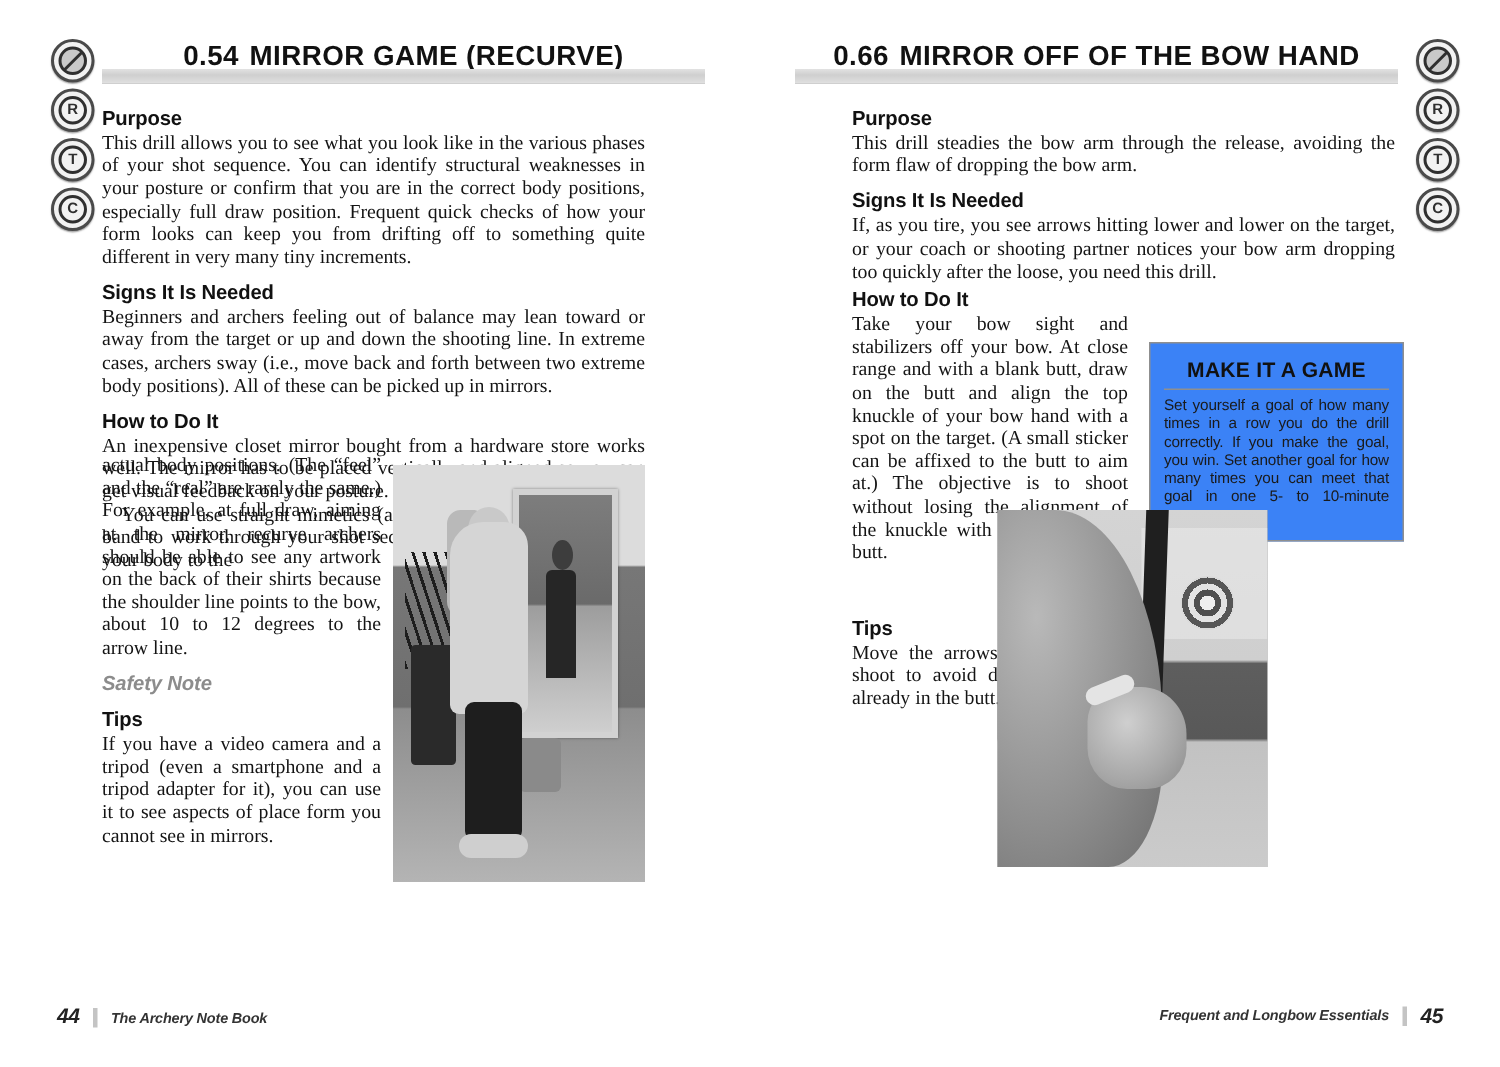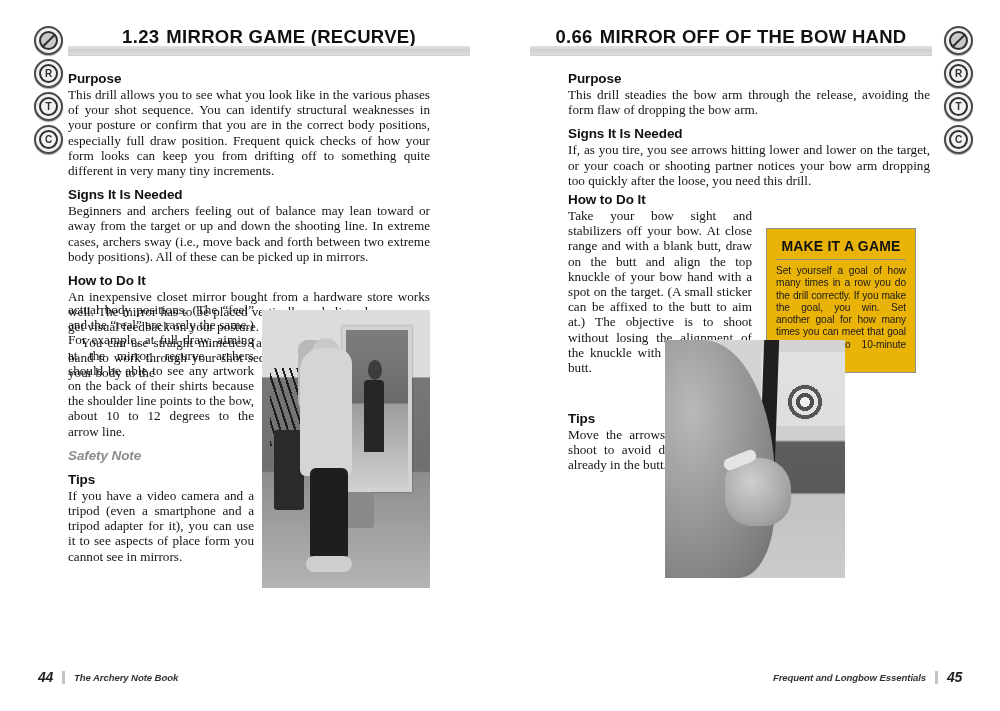--- a/index.html
+++ b/index.html
@@ -101,22 +101,22 @@
   }
   .rp-caption{
     position:absolute;left:568px;top:588px;width:368px;
     font-family:"Liberation Sans", sans-serif;
     font-size:11.4px;line-height:14.4px;color:#1a1a1a;
     letter-spacing:-0.15px;
   }
 
   
   .game-box{
-    position:absolute;left:766px;top:228px;width:150px;
-    background:#eab308;border:1px solid #8f8f8f;
+    position:absolute;left:766px;top:228px;width:170px;
+    background:#3b82f6;border:1px solid #8f8f8f;
     padding:7px 9px 9px 9px;box-sizing:border-box;
   }
   .game-box h4{
     margin:2px 0 5px 0;
     font-family:"Liberation Sans", sans-serif;
     font-weight:bold;font-size:14px;text-align:center;color:#111;
     letter-spacing:.2px;
   }
   .game-box .divider{height:1px;background:#8f8f8f;margin:0 0 5px 0;}
   .game-box p{
@@ -124,21 +124,21 @@
     font-family:"Liberation Sans", sans-serif;
     font-size:10.2px;line-height:12.3px;text-align:justify;color:#1a1a1a;
     letter-spacing:-0.1px;
   }
 
   
   .footer{
     position:absolute;bottom:26px;display:flex;align-items:center;gap:9px;
     font-family:"Liberation Sans", sans-serif;
   }
-  .footer-left{left:38px;}
+  .footer-left{left:38px;align-items:flex-end;}
   .footer-right{right:38px;}
   .folio{font-size:14px;font-weight:bold;font-style:italic;color:#222;letter-spacing:-0.3px;}
   .footer-sep{width:3px;height:13px;background:#c4c4c4;}
   .foot-title{font-size:9.6px;font-weight:bold;font-style:italic;color:#333;letter-spacing:-0.1px;}
 
   
   .photo-left-art{position:absolute;inset:0;
     background:
       linear-gradient(to bottom,#dcdcdc 0%,#dcdcdc 24%,#777 24.5%,#6f6f6f 58%,#8d8d8d 58.5%,#b4b4b4 100%);
   }
@@ -189,21 +189,21 @@
         </div>
       <div class="badge">
           <span class="inner">T</span>
         </div>
       <div class="badge">
           <span class="inner">C</span>
         </div>
     </div>
 
     <div class="chapter-title">
-      <span class="num">1.23</span><span>MIRROR GAME (RECURVE)</span>
+      <span class="num">0.54</span><span>MIRROR GAME (RECURVE)</span>
     </div>
     <div class="title-rule"></div>
 
     <div class="col lp-top">
       <h3 class="sec">Purpose</h3>
       <p class="body">This drill allows you to see what you look like in the various phases of your shot sequence. You can identify structural weaknesses in your posture or confirm that you are in the correct body positions, especially full draw position. Frequent quick checks of how your form looks can keep you from drifting off to something quite different in very many tiny increments.</p>
 
       <h3 class="sec">Signs It Is Needed</h3>
       <p class="body">Beginners and archers feeling out of balance may lean toward or away from the target or up and down the shooting line. In extreme cases, archers sway (i.e., move back and forth between two extreme body positions). All of these can be picked up in mirrors.</p>
 

